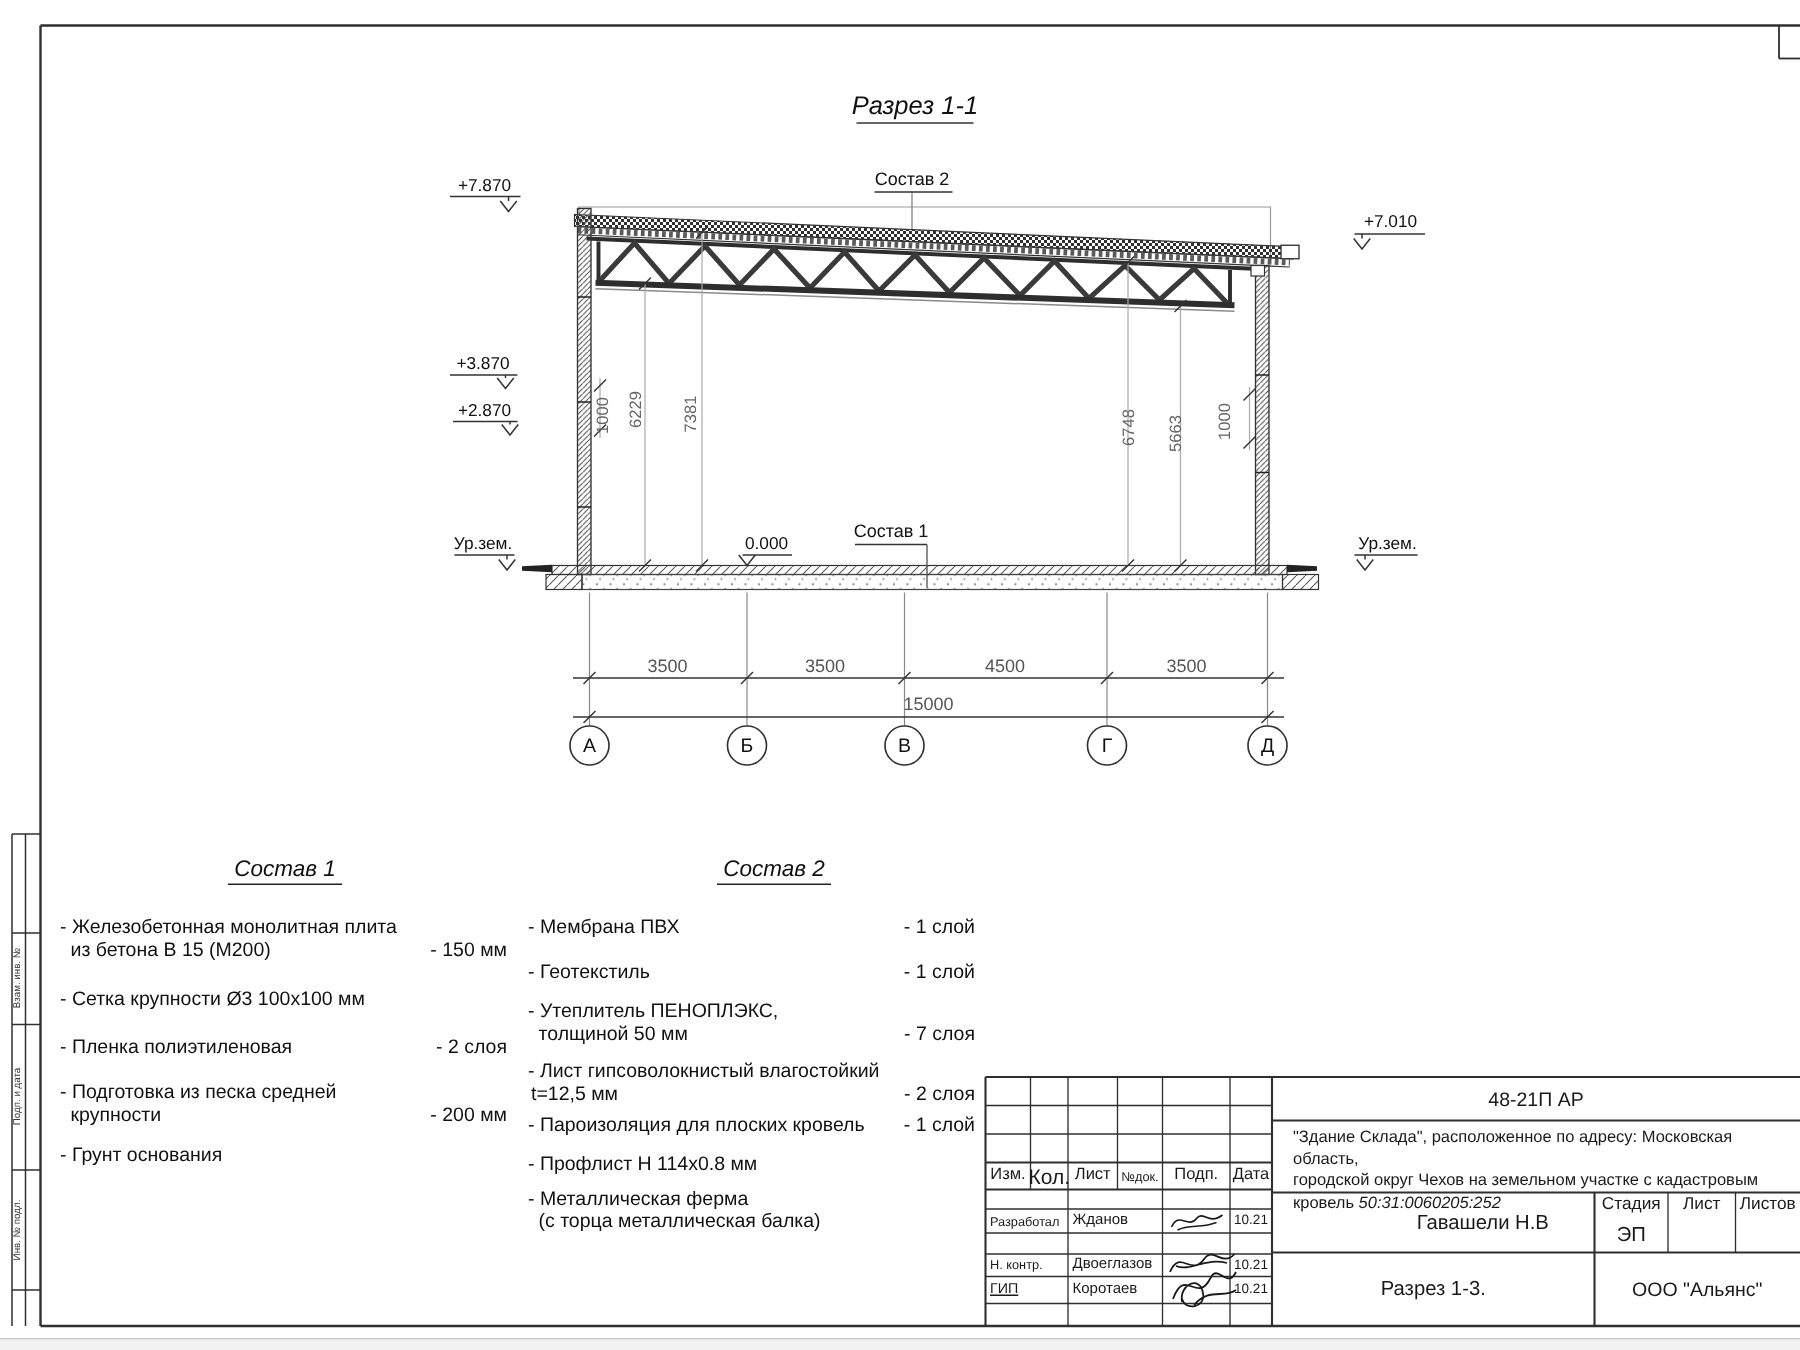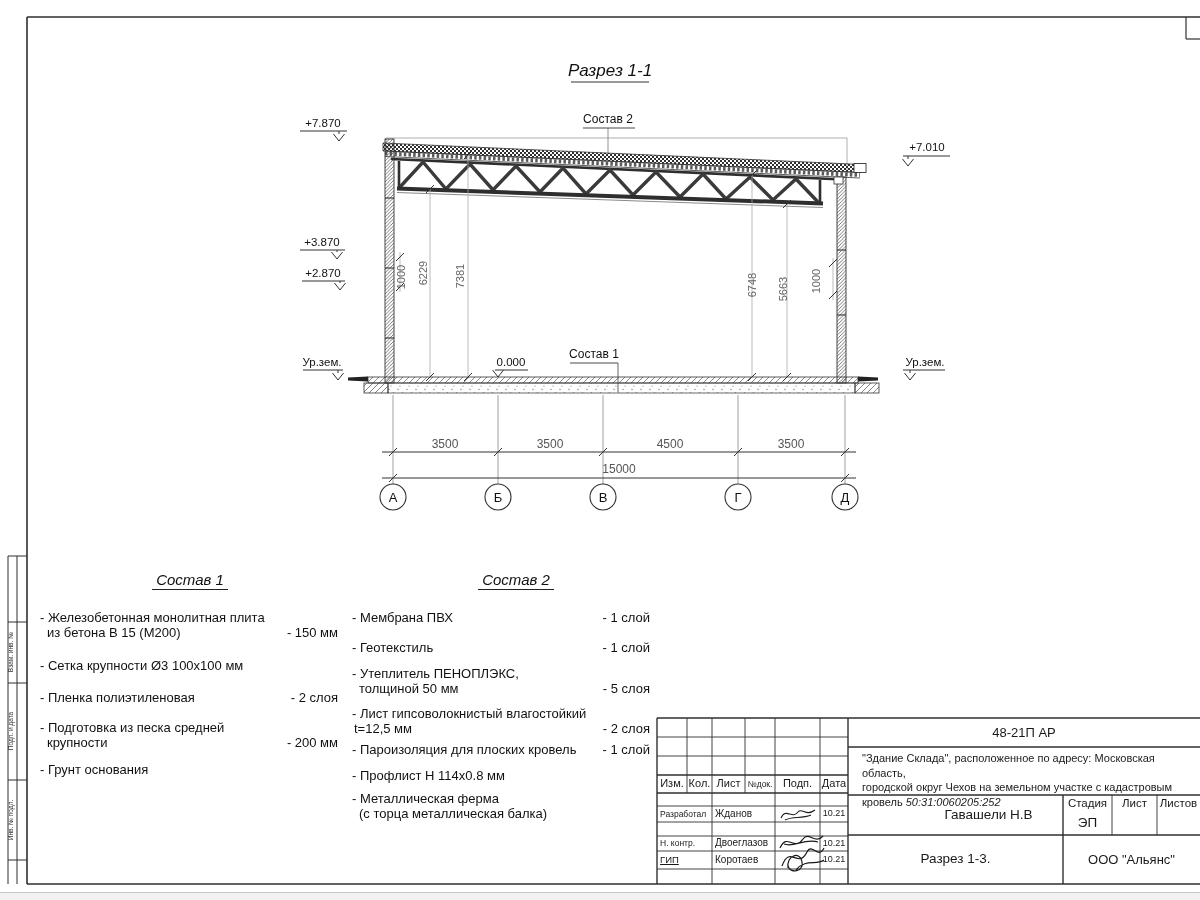--- a/index.html
+++ b/index.html
@@ -284,42 +284,42 @@
     <div>- Мембрана ПВХ</div>
     <span class="val">- 1 слой</span>
   </div>
   <div class="item" style="margin-bottom:11px;">
     <div>- Геотекстиль</div>
     <span class="val">- 1 слой</span>
   </div>
   <div class="item" style="margin-bottom:10px;">
     <div>- Утеплитель ПЕНОПЛЭКС,</div>
     <div style="padding-left:7px;">толщиной 50 мм</div>
-    <span class="val">- 5 слоя</span>
+    <span class="val">- 7 слоя</span>
   </div>
   <div class="item" style="margin-bottom:6px;">
     <div>- Лист гипсоволокнистый влагостойкий</div>
     <div style="padding-left:2px;">t=12,5 мм</div>
     <span class="val">- 2 слоя</span>
   </div>
   <div class="item" style="margin-bottom:11px;">
     <div>- Пароизоляция для плоских кровель</div>
     <span class="val">- 1 слой</span>
   </div>
   <div class="item" style="margin-bottom:8px;">
     <div>- Профлист Н 114х0.8 мм</div>
   </div>
   <div class="item">
     <div>- Металлическая ферма</div>
     <div style="padding-left:7px;">(с торца металлическая балка)</div>
   </div>
 </div>
 
 <div class="tb" style="left:657px;top:775px;width:30px;height:18px;font-size:11px;">Изм.</div>
-<div class="tb" style="left:687px;top:775px;width:25px;height:18px;font-size:11px;">Кол.</div>
+<div class="tb" style="left:687px;top:775px;width:25px;height:18px;font-size:14px;">Кол.</div>
 <div class="tb" style="left:712px;top:775px;width:33px;height:18px;font-size:11px;">Лист</div>
 <div class="tb" style="left:745px;top:775px;width:30px;height:18px;font-size:8.5px;">№док.</div>
 <div class="tb" style="left:775px;top:775px;width:45px;height:18px;font-size:11px;">Подп.</div>
 <div class="tb" style="left:820px;top:775px;width:28px;height:18px;font-size:11px;">Дата</div>
 
 <div class="tb tbl" style="left:660px;top:806px;width:52px;height:16px;font-size:8.5px;">Разработал</div>
 <div class="tb tbl" style="left:715px;top:806px;width:60px;height:16px;font-size:10px;">Жданов</div>
 <div class="tb" style="left:820px;top:806px;width:28px;height:16px;font-size:9px;">10.21</div>
 <div class="tb tbl" style="left:660px;top:836px;width:52px;height:15px;font-size:8.5px;">Н. контр.</div>
 <div class="tb tbl" style="left:715px;top:836px;width:60px;height:15px;font-size:10px;">Двоеглазов</div>

